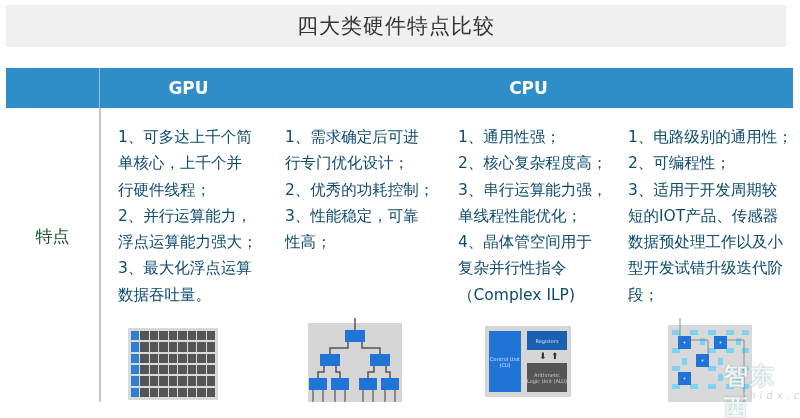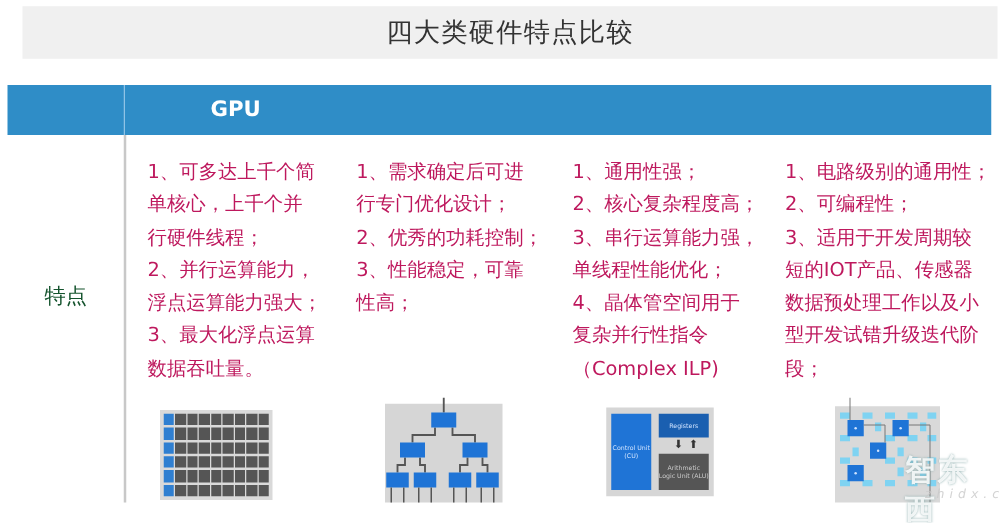--- a/index.html
+++ b/index.html
@@ -1,29 +1,29 @@
 <!DOCTYPE html>
 <html><head>
 <meta charset="utf-8">
 <style>
   html, body { margin: 0; padding: 0; background: #ffffff; }
   body { width: 800px; height: 418px; position: relative; overflow: hidden;
          font-family: "DejaVu Sans", "Liberation Sans", sans-serif; color: #333333; }
-  .title-bar { position: absolute; left: 18px; top: 5px; width: 780px; height: 42px;
+  .title-bar { position: absolute; left: 6px; top: 5px; width: 780px; height: 42px;
                background: #f0f0f0; display: flex; align-items: center; justify-content: center; }
   .title-bar span { font-size: 21px; color: #333; letter-spacing: 1px; }
   .header { position: absolute; left: 6px; top: 68px; width: 787px; height: 40px;
             background: #2f8dc7; color: #fff; }
   .header .cell { position: absolute; top: 0; height: 40px; line-height: 40px;
                   font-size: 17px; font-weight: bold; text-align: center; }
   .header .sep { position: absolute; left: 93px; top: 0; width: 1px; height: 40px; background: #8fc3e6; }
   .vdiv { position: absolute; left: 99px; top: 108px; width: 2px; height: 294px; background: #c8c8c8; }
   .row-label { position: absolute; left: 6px; top: 225px; width: 93px; text-align: center;
                font-size: 17px; color: #14532d; }
-  .col { position: absolute; top: 124px; font-size: 15.5px; line-height: 26.3px; color: #be185d;
+  .col { position: absolute; top: 124px; font-size: 15.5px; line-height: 26.3px; color: #0c4a6e;
          white-space: pre-line; }
   .img { position: absolute; }
   
   .gpu { left: 128px; top: 328px; width: 90px; height: 72px; background: #d9d9d9;
          box-sizing: border-box; padding: 3px; display: flex; flex-direction: column; gap: 2px; }
   .gpu .r { flex: 1; display: flex; gap: 1px; }
   .gpu .c { flex: 1; background: #555; }
   .gpu .c.b { background: #2f7fd1; }
   
   .cpu { left: 485px; top: 326px; width: 86px; height: 71px; background: #d6d6d6; }
@@ -42,20 +42,21 @@
 </head>
 <body>
 
 <div class="title-bar">
   <span>四大类硬件特点比较</span>
 </div>
 
 <div class="header">
   <div class="sep"></div>
   <div class="cell" style="left:105px;width:155px;">GPU</div>
+  <div class="cell" style="left:440px;width:165px;">CPU</div>
 </div>
 
 <div class="vdiv"></div>
 
 <div class="row-label">特点</div>
 
 <div class="col" style="left:118px;width:160px;">1、可多达上千个简
 单核心，上千个并
 行硬件线程；
 2、并行运算能力，

